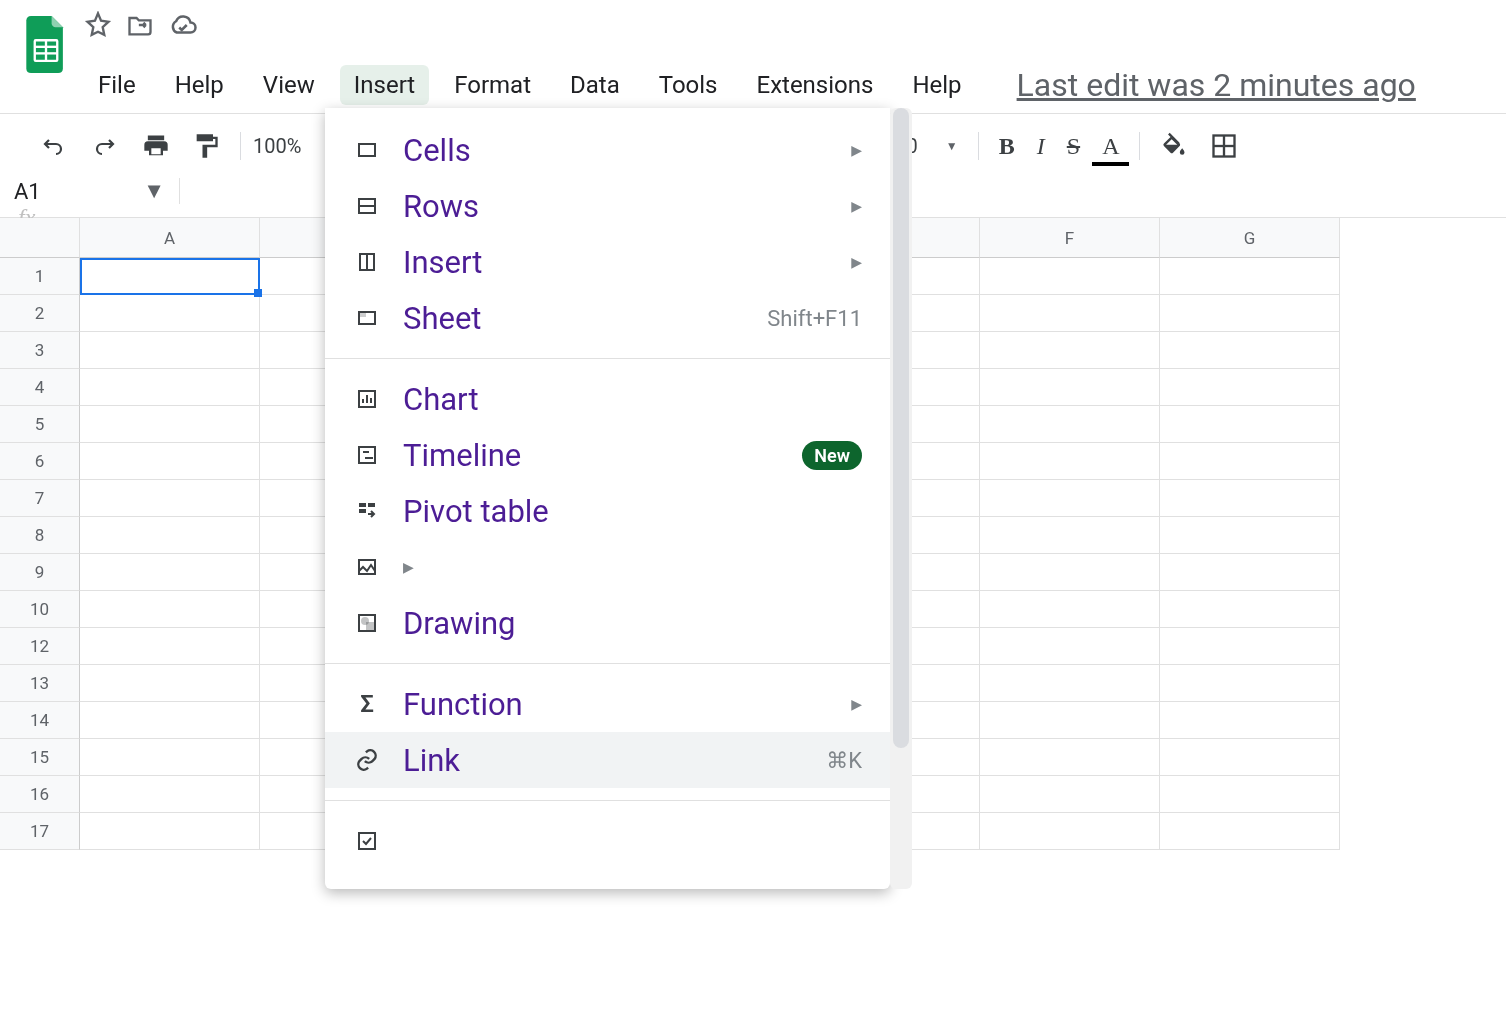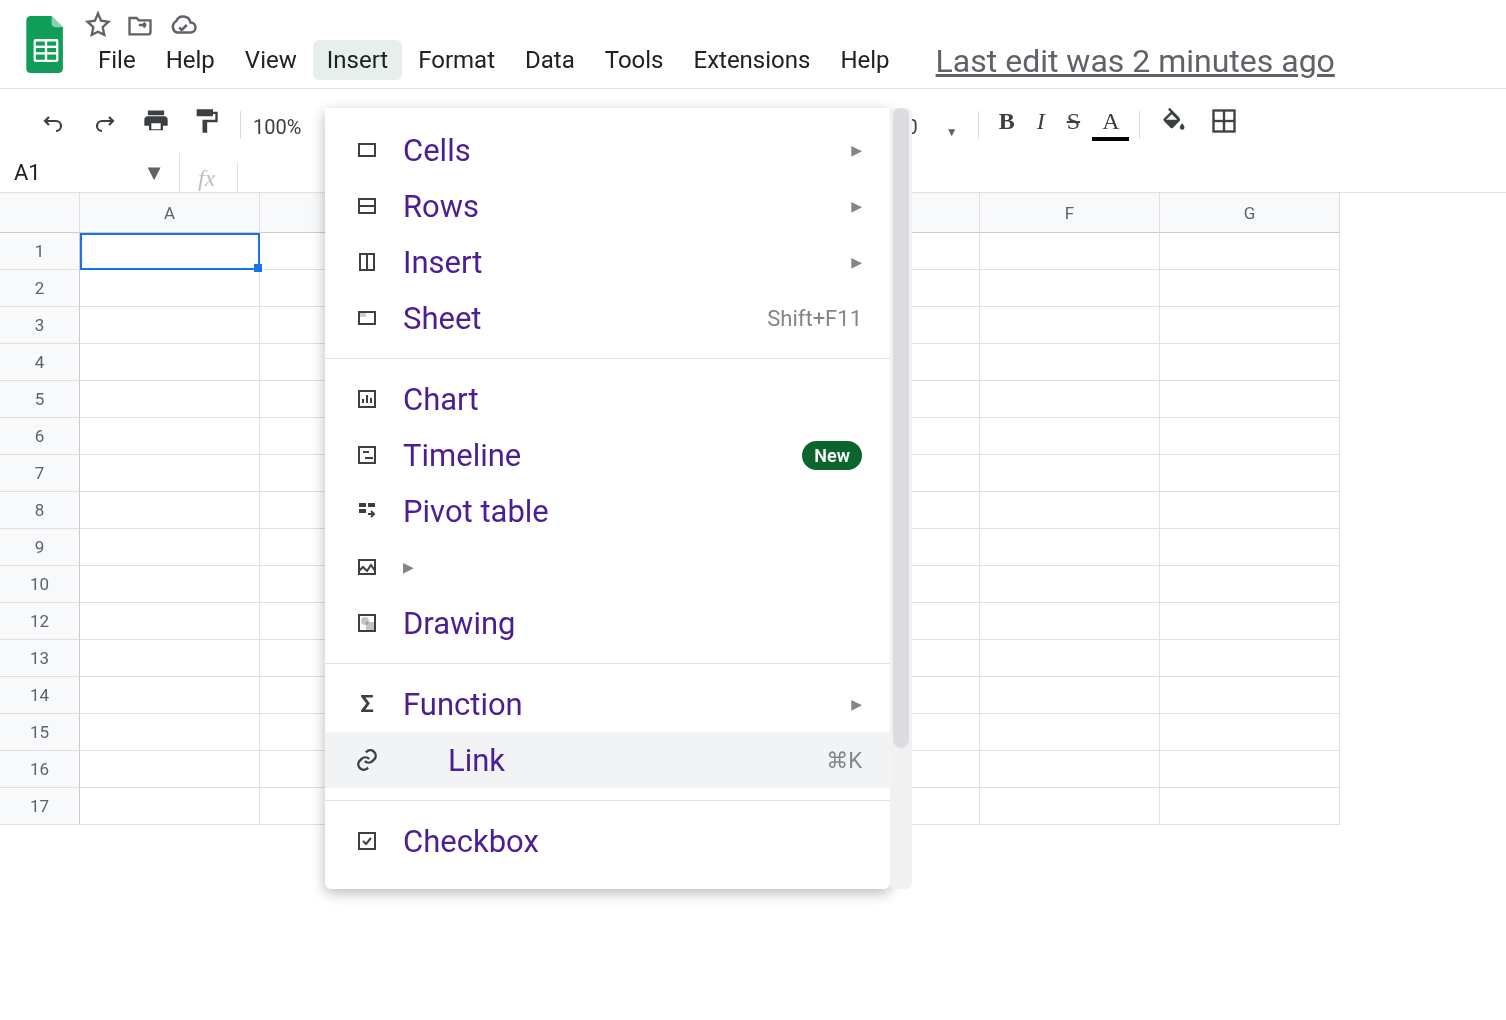--- a/index.html
+++ b/index.html
@@ -6,37 +6,37 @@
 body { font-family: "Google Sans", Roboto, Arial, sans-serif; background: #fff; color: #202124; overflow: hidden; width: 1506px; height: 1020px; }
 
 
 .header { display: flex; align-items: flex-start; padding: 10px 20px 0 20px; }
 .logo { width: 52px; height: 70px; display: flex; align-items: flex-start; justify-content: center; padding-top: 4px; }
 .logo svg { width: 48px; height: 60px; }
 .title-area { flex: 1; margin-left: 12px; }
 .doc-title-row { display: flex; align-items: center; gap: 14px; }
 .doc-title { font-size: 30px; color: #3c4043; font-weight: 400; }
 .title-icon { color: #5f6368; cursor: pointer; }
-.menubar { display: flex; gap: 2px; margin-top: 0; align-items: flex-end; }
+.menubar { display: flex; gap: 11px; margin-top: 25px; align-items: center; }
 .menu-item { font-size: 24px; color: #202124; padding: 6px 14px; border-radius: 6px; cursor: pointer; }
 .menu-item.active { background: #e6f0ea; }
 .last-edit { font-size: 32px; color: #5f6368; text-decoration: underline; margin-left: 30px; cursor: pointer; }
 
 .divider { height: 1px; background: #e0e0e0; margin-top: 8px; }
 
 
-.toolbar { display: flex; align-items: flex-end; padding: 14px 30px; gap: 6px; position: relative; }
+.toolbar { display: flex; align-items: center; padding: 14px 30px; gap: 6px; position: relative; }
 .tb-btn { color: #3c4043; padding: 4px 8px; cursor: pointer; display: inline-flex; align-items: center; }
 .tb-sep { width: 1px; height: 28px; background: #dadce0; margin: 0 6px; }
 .zoom-text { font-size: 20px; color: #3c4043; padding-right: 8px; }
 .font-size { font-size: 20px; color: #3c4043; padding: 0 14px; }
 .dd { color: #5f6368; font-size: 12px; padding: 0 8px; }
 
 
-.fxrow { display: flex; align-items: flex-end; border-bottom: 1px solid #e0e0e0; height: 40px; }
+.fxrow { display: flex; align-items: flex-start; border-bottom: 1px solid #e0e0e0; height: 40px; flex-direction: column; }
 .namebox { width: 180px; display: flex; align-items: center; padding-left: 14px; font-size: 22px; color: #202124; border-right: 1px solid #e0e0e0; height: 100%; }
 .namebox .dd2 { margin-left: auto; margin-right: 14px; color: #5f6368; }
 .fx { font-style: italic; font-size: 24px; color: #c0c0c0; padding-left: 18px; font-family: serif; }
 .fxsep { width: 1px; height: 30px; background: #e0e0e0; margin-left: 22px; }
 
 
 .grid { position: relative; }
 .colheaders { display: flex; }
 .corner { width: 80px; height: 40px; background: #f8f9fa; border-right: 1px solid #e0e0e0; border-bottom: 1px solid #cccccc; }
 .colcell { width: 180px; height: 40px; background: #f8f9fa; border-right: 1px solid #e0e0e0; border-bottom: 1px solid #cccccc; display: flex; align-items: center; justify-content: center; font-size: 17px; color: #5f6368; }
@@ -47,21 +47,21 @@
 
 
 .selected-cell { position: absolute; left: 80px; top: 40px; width: 180px; height: 37px; border: 2px solid #1a73e8; pointer-events: none; }
 .handle { position: absolute; right: -4px; bottom: -4px; width: 8px; height: 8px; background: #1a73e8; }
 
 
 .dropdown { position: absolute; left: 325px; top: 108px; width: 565px; background: #fff; border-radius: 0 0 6px 6px; box-shadow: 0 4px 14px rgba(0,0,0,0.28); padding: 14px 0 20px 0; z-index: 100; }
 .scrollbar { position: absolute; right: -22px; top: 0; width: 22px; height: 100%; background: #f1f1f1; border-radius: 6px; }
 .scrollthumb { position: absolute; top: 0; width: 16px; left: 3px; height: 82%; background: #dadce0; border-radius: 8px; }
 .dd-item { display: flex; align-items: center; height: 56px; padding: 0 28px; cursor: pointer; }
-.dd-item:hover, .dd-item.hovered { background: #f1f3f4; gap: 45px; }
+.dd-item:hover, .dd-item.hovered { background: #f1f3f4; }
 .dd-icon { width: 28px; height: 28px; margin-right: 22px; color: #3c4043; display: inline-flex; align-items: center; justify-content: center; }
 .dd-label { font-size: 31px; color: #4c1d95; flex: 1; }
 .dd-shortcut { font-size: 22px; color: #80868b; }
 .dd-arrow { color: #80868b; font-size: 14px; }
 .dd-badge { background: #0d652d; color: #fff; font-size: 18px; font-weight: 600; padding: 4px 12px; border-radius: 16px; }
 .dd-sep { height: 1px; background: #e0e0e0; margin: 12px 0; }
 
 
 .fmt-b { font-weight: 700; font-size: 24px; font-family: serif; }
 .fmt-i { font-style: italic; font-size: 24px; font-family: serif; }
@@ -481,15 +481,14 @@
 
   <div class="dd-sep"></div>
 
   <div class="dd-item">
     <span class="dd-icon">
         <svg width="24" height="24" viewBox="0 0 24 24" fill="none" stroke="currentColor" stroke-width="2">
           <rect x="4" y="4" width="16" height="16"></rect>
           <path d="M8 12l3 3 5-6"></path>
         </svg>
       </span>
-    <span class="dd-label">Checkbox</span>
   </div>
 </div>
 
 </body></html>

